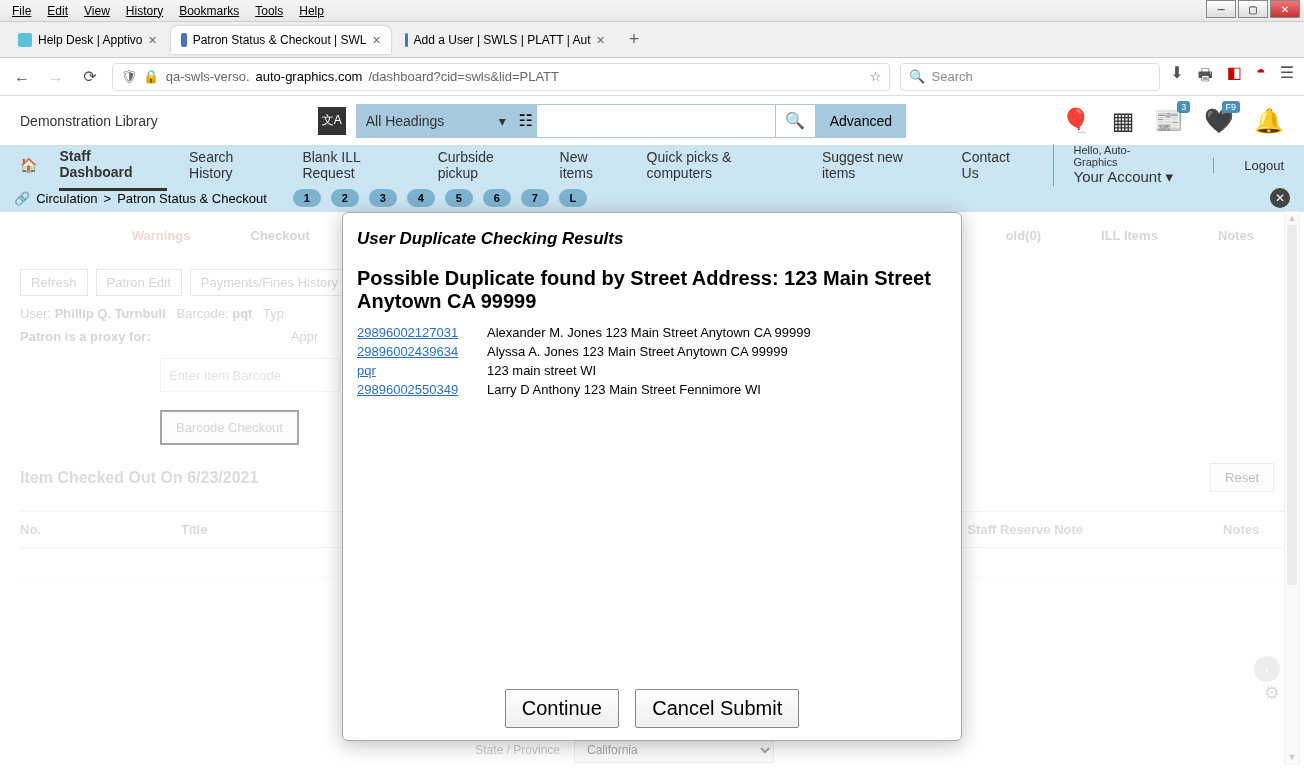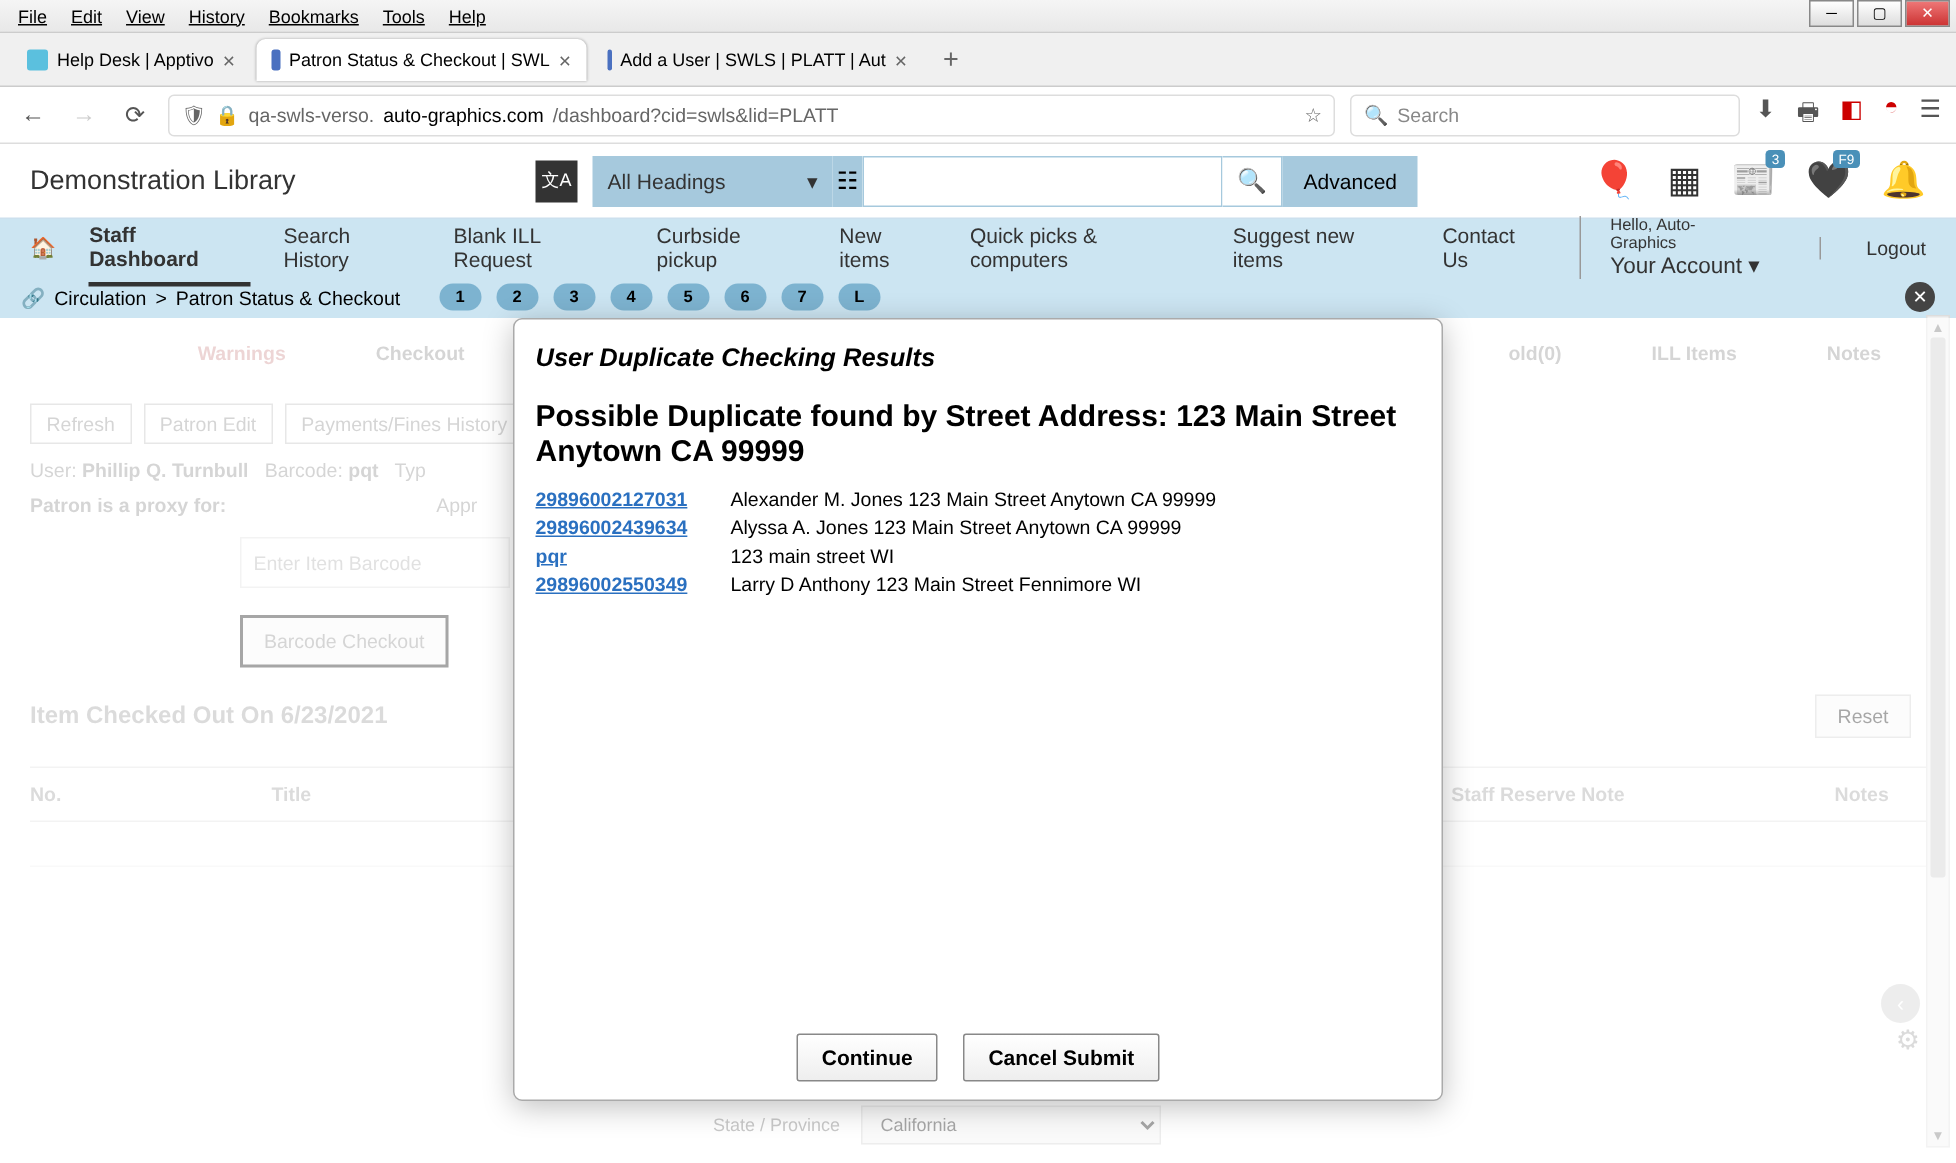--- a/index.html
+++ b/index.html
@@ -24,21 +24,21 @@
 .urlbar { height: 38px; display: flex; align-items: center; padding: 0 10px; border-bottom: 1px solid #ddd; gap: 10px; }
 .navbtn { width: 24px; height: 24px; display: flex; align-items: center; justify-content: center; color: #555; cursor: pointer; }
 .urlinput { flex: 1; height: 28px; border: 1px solid #ddd; border-radius: 4px; padding: 0 8px; display: flex; align-items: center; gap: 6px; font-size: 13px; color: #666; }
 .urlinput .domain { color: #000; }
 .searchbox { width: 260px; height: 28px; border: 1px solid #ddd; border-radius: 4px; padding: 0 8px; display: flex; align-items: center; gap: 6px; font-size: 13px; color: #888; }
 .toolbaricons { display: flex; gap: 14px; color: #555; }
 .toolbaricons span { cursor: pointer; }
 
 
 .libheader { height: 50px; background: #fff; display: flex; align-items: center; padding: 0 20px; gap: 20px; border-bottom: 1px solid #cce0ee; }
-.libtitle { font-size: 18px; color: #333; flex-shrink: 0; }
+.libtitle { font-size: 14px; color: #333; flex-shrink: 0; }
 .headcenter { display: flex; align-items: center; margin-left: 140px; }
 .headicon { width: 28px; height: 28px; background: #333; color: #fff; display: inline-flex; align-items: center; justify-content: center; font-size: 12px; margin-right: 10px; }
 .dropdown { background: #a6c9dd; border: none; height: 34px; width: 160px; padding: 0 10px; font-size: 14px; color: #333; display: flex; align-items: center; justify-content: space-between; cursor: pointer; }
 .dbicon { width: 20px; text-align: center; background: #a6c9dd; height: 34px; display: flex; align-items: center; justify-content: center; }
 .searchmain { width: 240px; height: 34px; border: 1px solid #a6c9dd; background: #fff; }
 .searchbtn { width: 40px; height: 34px; background: #fff; border: 1px solid #a6c9dd; border-left: none; display: flex; align-items: center; justify-content: center; color: #4a90b8; cursor: pointer; }
 .advbtn { height: 34px; padding: 0 14px; background: #a6c9dd; font-size: 14px; display: flex; align-items: center; cursor: pointer; }
 .rightheader { margin-left: auto; display: flex; align-items: center; gap: 20px; }
 .balloon { font-size: 24px; }
 .headsvg { font-size: 24px; color: #333; position: relative; }
@@ -64,32 +64,32 @@
 
 .bgcontent { padding: 0 20px; font-size: 13px; color: #888; }
 .tabs2 { display: flex; gap: 60px; padding: 16px 30px; font-weight: bold; justify-content: flex-end; }
 .tabs2 .warn { color: #c88; }
 .btnrow { display: flex; gap: 8px; margin-top: 10px; }
 .btnrow button { padding: 5px 10px; border: 1px solid #bbb; background: #fff; color: #888; font-size: 13px; }
 .userline { margin-top: 10px; }
 .inputdim { margin-top: 14px; margin-left: 140px; width: 180px; height: 34px; border: 1px solid #ddd; padding: 0 8px; color: #aaa; display: flex; align-items: center; }
 .barcodebtn { margin-top: 18px; margin-left: 140px; padding: 8px 14px; border: 2px solid #000000; background: #f5f5f5; color: #888; display: inline-block; }
 .sect { margin-top: 24px; font-size: 16px; font-weight: bold; color: #999; }
-.resetbtn { float: right; padding: 6px 14px; border: 1px solid #ccc; background: #f5f5f5; color: #000000; margin-top: -24px; margin-right: 10px; }
+.resetbtn { float: right; padding: 6px 14px; border: 1px solid #ccc; background: #f5f5f5; color: #404040; margin-top: -24px; margin-right: 10px; }
 .tblhead { display: flex; margin-top: 24px; padding: 10px 0; border-top: 1px solid #ddd; border-bottom: 1px solid #ddd; color: #999; font-weight: bold; gap: 140px; }
 .tblrow { height: 30px; border-bottom: 1px solid #eee; }
 
 
 .modal { position: absolute; top: 0; left: 50%; transform: translateX(-50%); width: 620px; background: #fff; border: 1px solid #aaa; border-radius: 6px; z-index: 10; box-shadow: 0 4px 20px rgba(0,0,0,0.25); padding: 16px 14px 12px; }
 .modal h2 { font-size: 17px; font-style: italic; font-weight: bold; margin-bottom: 18px; }
 .modal .subhead { font-size: 20px; font-weight: bold; margin-bottom: 10px; }
 .modal .duprow { display: flex; font-size: 13px; padding: 2px 0; gap: 20px; }
-.modal .duprow a { color: #2a70c0; text-decoration: underline; width: 110px; flex-shrink: 0; font-weight: bold; }
+.modal .duprow a { color: #2a70c0; text-decoration: underline; width: 110px; flex-shrink: 0; }
 .modal .btnarea { text-align: center; margin-top: 290px; }
-.modal .btnarea button { padding: 7px 16px; border: 1px solid #888; background: linear-gradient(#fff,#eee); font-size: 14px; font-weight: bold; margin: 0 6px; cursor: pointer; border-radius: 2px; }
+.modal .btnarea button { padding: 7px 16px; border: 1px solid #888; background: linear-gradient(#fff,#eee); font-size: 20px; font-weight: normal; margin: 0 6px; cursor: pointer; border-radius: 2px; }
 
 
 .formrow { position: absolute; bottom: 12px; left: 360px; display: flex; align-items: center; gap: 14px; font-size: 12px; color: #666; }
 .formrow input, .formrow select { width: 200px; height: 26px; border: 1px solid #ccc; padding: 0 8px; font-size: 12px; }
 .formrow label { width: 200px; text-align: right; }
 
 .scrollbar { position: absolute; right: 4px; top: 210px; width: 16px; bottom: 10px; background: #f0f0f0; border: 1px solid #ddd; }
 .scrollbar .thumb { position: absolute; top: 14px; left: 2px; right: 2px; height: 360px; background: #c5c5c5; border-radius: 2px; }
 .scrollbar .arrow { position: absolute; left: 0; right: 0; height: 14px; display: flex; align-items: center; justify-content: center; font-size: 9px; color: #666; }
 .scrollbar .arrow.up { top: 0; }

